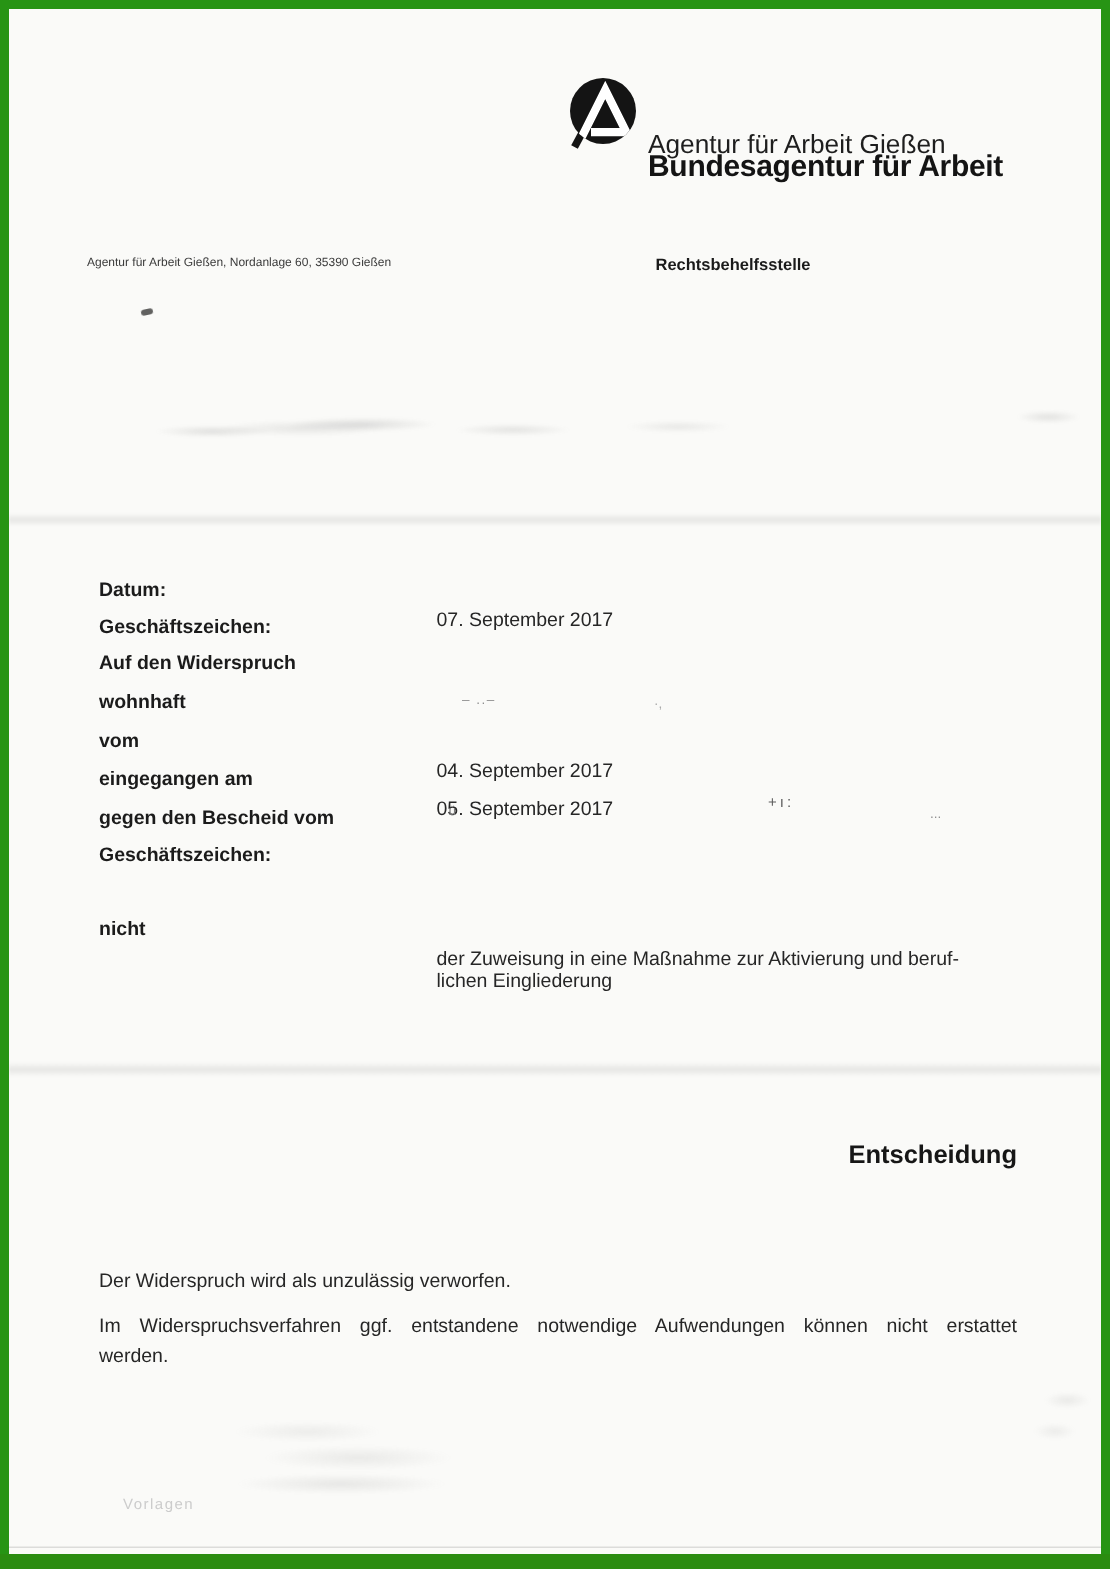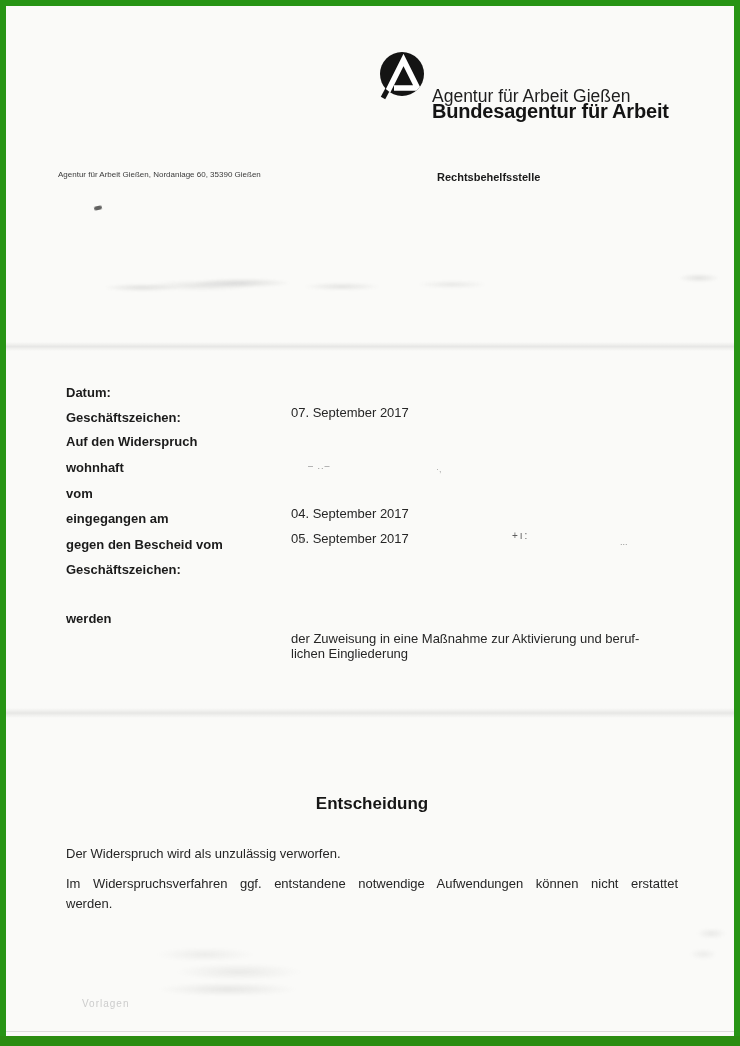--- a/index.html
+++ b/index.html
@@ -21,21 +21,21 @@
   .sender{position:absolute;left:58px;top:170px;font-size:8px;color:#3a3a3a;white-space:nowrap;}
   .dept{position:absolute;left:437px;top:171px;font-size:11px;font-weight:bold;color:#1a1a1a;white-space:nowrap;}
 
   .title{position:absolute;left:66px;top:349px;width:612px;text-align:center;font-size:17px;font-weight:bold;color:#161616;letter-spacing:0.2px;}
 
   .row{position:absolute;left:66px;width:612px;font-size:13px;}
   .row .lbl{position:absolute;left:0;top:0;font-weight:bold;color:#1b1b1b;white-space:nowrap;}
   .row .val{position:absolute;left:225px;top:0;color:#262626;white-space:pre-line;width:385px;margin-top:20px;}
 
   .intro{position:absolute;left:66px;top:690px;font-size:13px;color:#2c2c2c;}
-  .h2{position:absolute;left:66px;top:794px;width:612px;text-align:center;font-size:17px;font-weight:bold;color:#161616;}
+  .h2{position:absolute;left:66px;top:760px;width:612px;text-align:right;font-size:17px;font-weight:bold;color:#161616;}
   .p1{position:absolute;left:66px;top:846px;font-size:13px;color:#262626;}
   .p2a{position:absolute;left:66px;top:876px;width:612px;font-size:13px;color:#262626;text-align:justify;text-align-last:justify;}
   .p2b{position:absolute;left:66px;top:896px;font-size:13px;color:#262626;}
 
   .watermark{position:absolute;left:38px;top:998px;font-size:10px;color:#cccccc;letter-spacing:1px;margin-left:44px;}
 
   
   .streak{position:absolute;left:6px;width:728px;height:9px;
           background:linear-gradient(to bottom,rgba(255,255,255,0),rgba(110,110,110,.13) 50%,rgba(255,255,255,0));
           filter:blur(0.6px);}
@@ -129,21 +129,21 @@
   </div>
   <div class="row" style="top:537px">
     <span class="lbl">gegen den Bescheid vom</span>
     <span class="val"></span>
   </div>
   <div class="row" style="top:562px">
     <span class="lbl">Geschäftszeichen:</span>
     <span class="val"></span>
   </div>
   <div class="row" style="top:611px">
-    <span class="lbl">werden</span>
+    <span class="lbl">nicht</span>
     <span class="val">der Zuweisung in eine Maßnahme zur Aktivierung und beruf-
 lichen Eingliederung</span>
   </div>
 
   <span class="remnant r1">– ..–</span>
   <span class="remnant r2">·,</span>
   <span class="remnant r3">ü</span>
   <span class="remnant r4">+ı:</span>
   <span class="remnant r5">...</span>
 

